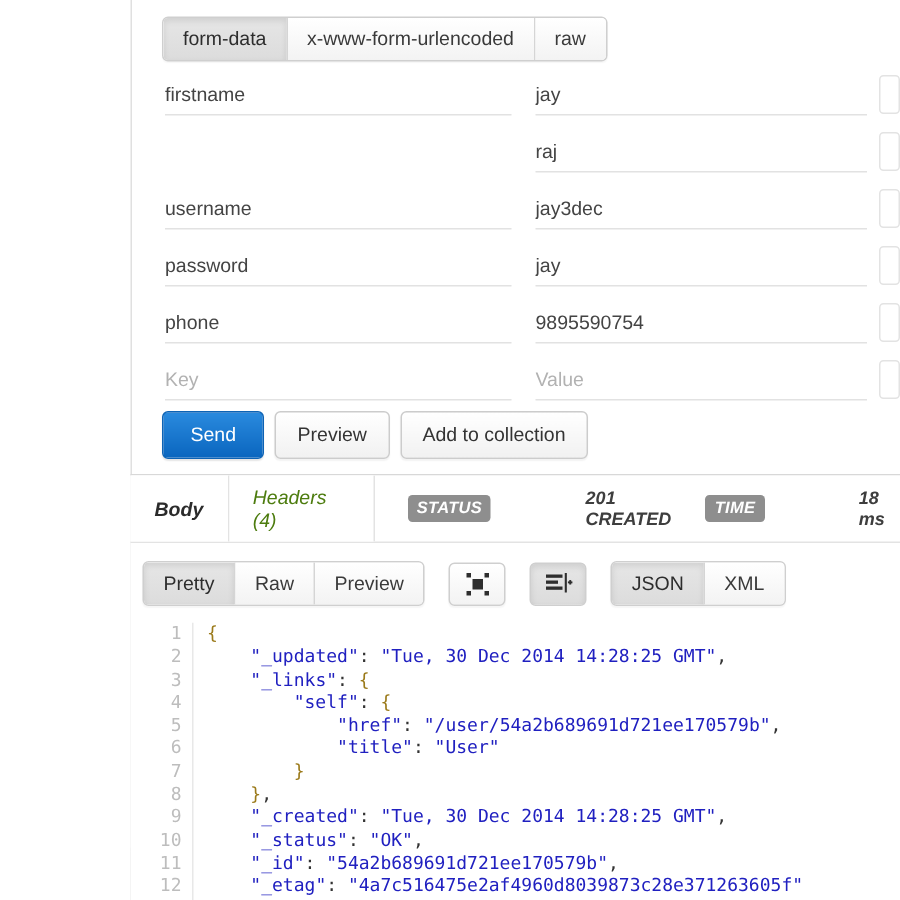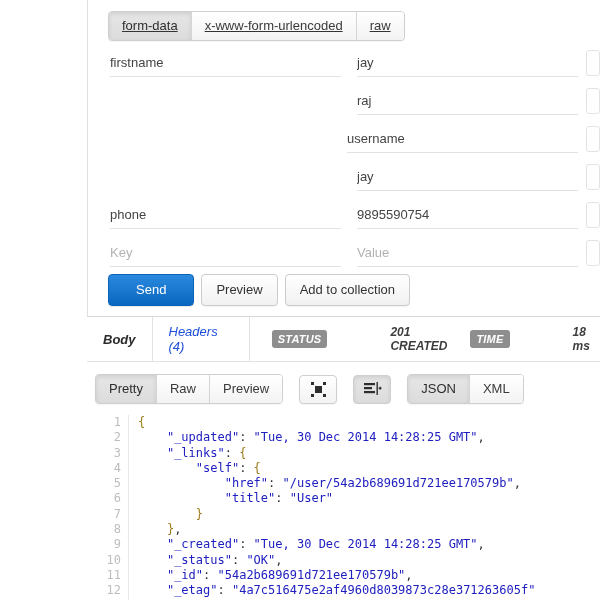--- a/index.html
+++ b/index.html
@@ -86,21 +86,20 @@
   .btn-group .btn.active {
     background: linear-gradient(#e6e6e6, #dcdcdc);
     box-shadow: inset 0 2px 4px rgba(0,0,0,0.10);
     color: #2d2d2d;
   }
 
   .body-tabs {
     position: absolute;
     left: 6px;
     top: 11px;
-    text-decoration: underline;
   }
 
   
   .kv-rows {
     position: absolute;
     left: 0px;
     top: 44px;
     width: 498px;
   }
   .kv-row {
@@ -168,21 +167,21 @@
     cursor: pointer;
     font-family: "Liberation Sans", sans-serif;
     line-height: 16px;
     box-shadow: 0 1px 1px rgba(0,0,0,0.05);
   }
   .btn-primary {
     border: 1px solid #0d63b5;
     border-radius: 4px;
     background: linear-gradient(#2a8ade, #0a66bf);
     color: #ffffff;
-    padding: 7px 27px;
+    padding: 7px 18px;
     font-size: 13px;
     cursor: pointer;
     font-family: "Liberation Sans", sans-serif;
     line-height: 16px;
     box-shadow: 0 1px 1px rgba(0,0,0,0.10);
   }
 
   
   .pane-divider {
     position: absolute;
@@ -219,21 +218,21 @@
     justify-content: center;
     padding: 0 16px;
     font-size: 13px;
     border-right: 1px solid #e3e3e3;
     cursor: pointer;
     background: #fff;
     height: 100%;
     box-sizing: border-box;
   }
   .resp-tab.active { font-weight: bold; color: #2b2b2b; }
-  .resp-tab.muted  { color: #1d4ed8; }
+  .resp-tab.muted  { color: #4d7c0f; }
 
   .status-area {
     display: flex;
     align-items: center;
     gap: 15px;
     padding-left: 22px;
   }
   .badge {
     background: #8e8e8e;
     color: #ffffff;
@@ -355,26 +354,32 @@
         </div>
         <div class="kv-cell kv-desc">
           <div class="kv-desc-stub"></div>
         </div>
       </div>
 
       <div class="kv-row">
         <div class="kv-cell kv-key">
           <input class="kv-input" value="username" style="">
         </div>
+        <div class="kv-cell kv-val">
+          <input class="kv-input" value="jay3dec" style="">
+        </div>
         <div class="kv-cell kv-desc">
           <div class="kv-desc-stub"></div>
         </div>
       </div>
 
       <div class="kv-row">
+        <div class="kv-cell kv-key">
+          <input class="kv-input" value="password" style="">
+        </div>
         <div class="kv-cell kv-val">
           <input class="kv-input" value="jay" style="">
         </div>
         <div class="kv-cell kv-desc">
           <div class="kv-desc-stub"></div>
         </div>
       </div>
 
       <div class="kv-row">
         <div class="kv-cell kv-key">

